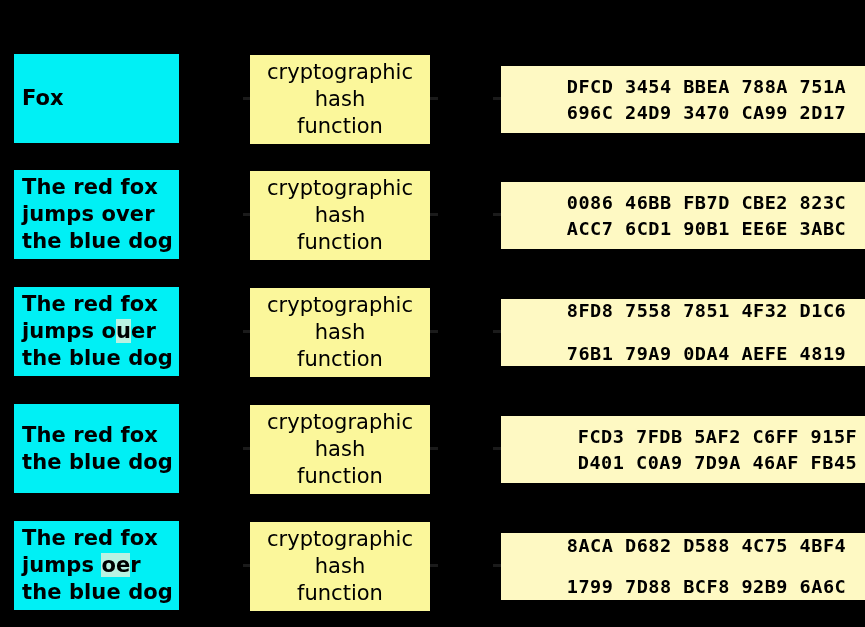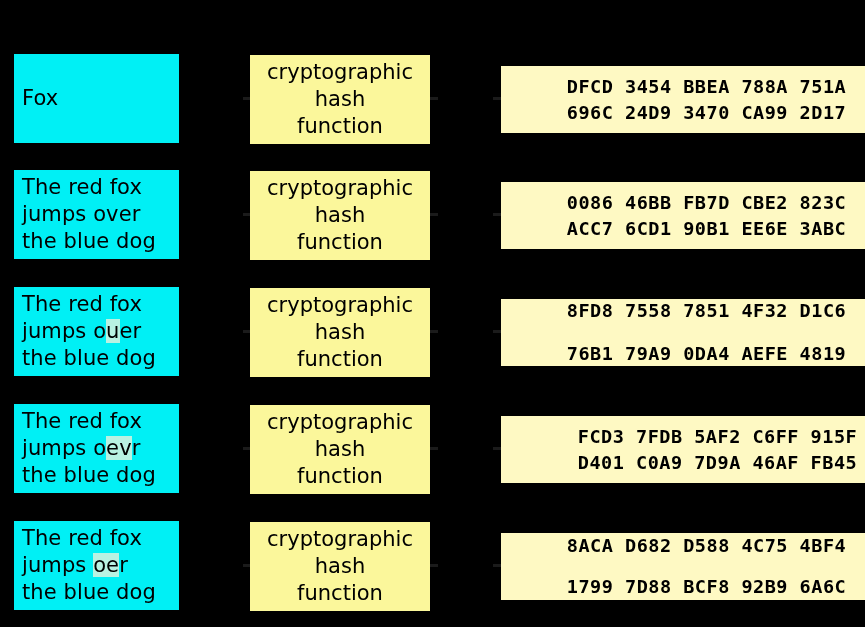--- a/index.html
+++ b/index.html
@@ -45,20 +45,21 @@
     justify-content: center;
     align-items: flex-start;
     padding: 0 8px;
     font-size: 21px;
     line-height: 27px;
     letter-spacing: 0.1px;
   }
   .input-box .line {
     white-space: pre;
     display: block;
+    font-weight: bold;
   }
   .hl {
     background: #b9f2e2;
   }
 
   
   .fn-box {
     position: absolute;
     left: 250px;
     width: 180px;
@@ -182,21 +183,20 @@
 
     <div class="digest-box" style="top:12px; height:67px;gap:17px;">
       <span class="line">8FD8 7558 7851 4F32 D1C6</span>
       <span class="line">76B1 79A9 0DA4 AEFE 4819</span>
     </div>
   </div>
 
   <div class="row" style="top:404px;">
     <div class="input-box" style="top:0px; height:89px;">
       <span class="line">The red fox</span>
-      <span class="line"><span>jumps o</span><span class="hl">ev</span><span>r</span></span>
       <span class="line">the blue dog</span>
     </div>
 
     <div class="connector conn-a" style="top:43px;"></div>
 
     <div class="fn-box" style="top:1px; height:89px;">
       <span class="line">cryptographic</span>
       <span class="line">hash</span>
       <span class="line">function</span>
     </div>

